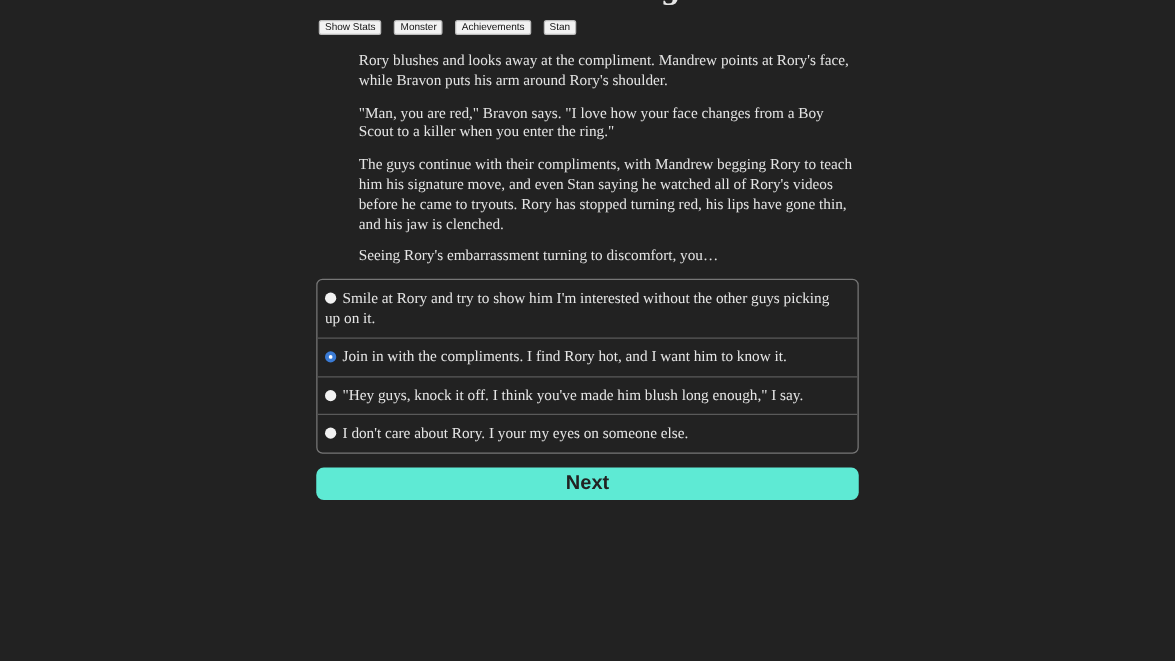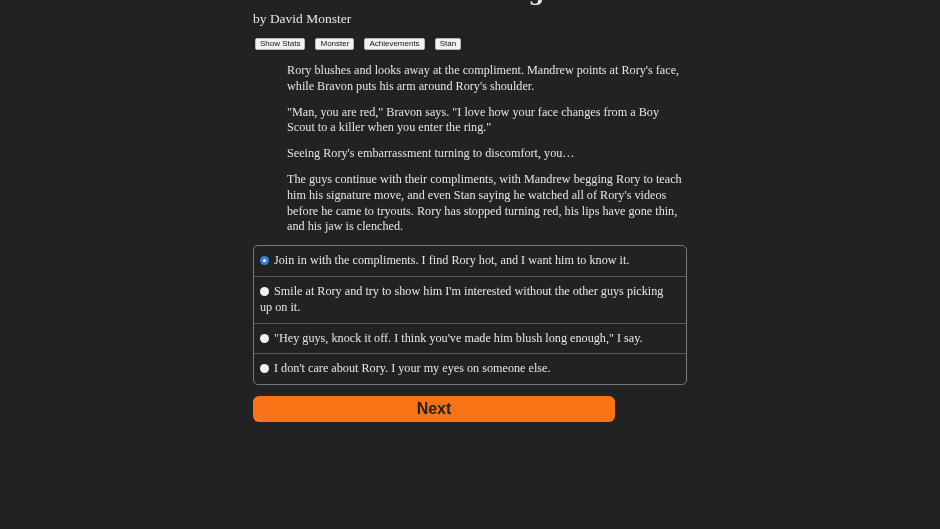--- a/index.html
+++ b/index.html
@@ -57,55 +57,54 @@
       border-radius: 50%; background: #f2f2f2;
       vertical-align: -1px; margin-right: 5px;
       position: relative;
     }
     .radio.checked { background: #3a7bd5; }
     .radio.checked::after {
       content: ""; position: absolute; left: 3px; top: 3px;
       width: 3px; height: 3px; border-radius: 50%; background: #fff;
     }
     .next {
-      margin-top: 11px; width: 362px; height: 26px;
-      background: #f97316; color: #222;
+      margin-top: 11px; width: 434px; height: 26px;
+      background: #5eead4; color: #222;
       border: none; border-radius: 6px;
       font-family: "Liberation Sans", sans-serif;
       font-weight: bold; font-size: 16px;
       cursor: pointer; display: block;
     }
   </style>
 </head>
 <body>
 
 <div class="container">
   <h1 class="title">Choice of the Wrestling</h1>
-  <p class="author">by David Monster</p>
 
   <div class="buttons">
     <button class="btn-small">Show Stats</button>
     <button class="btn-small">Monster</button>
     <button class="btn-small">Achievements</button>
     <button class="btn-small">Stan</button>
   </div>
 
   <div class="story">
     <p>Rory blushes and looks away at the compliment. Mandrew points at Rory's face, while Bravon puts his arm around Rory's shoulder.</p>
     <p>"Man, you are red," Bravon says. "I love how your face changes from a Boy Scout to a killer when you enter the ring."</p>
+    <p>The guys continue with their compliments, with Mandrew begging Rory to teach him his signature move, and even Stan saying he watched all of Rory's videos before he came to tryouts. Rory has stopped turning red, his lips have gone thin, and his jaw is clenched.</p>
     <p>Seeing Rory's embarrassment turning to discomfort, you…</p>
-    <p>The guys continue with their compliments, with Mandrew begging Rory to teach him his signature move, and even Stan saying he watched all of Rory's videos before he came to tryouts. Rory has stopped turning red, his lips have gone thin, and his jaw is clenched.</p>
   </div>
 
   <div class="choices">
     <label class="choice">
-      <span class="radio checked"></span><span>Join in with the compliments. I find Rory hot, and I want him to know it.</span>
+      <span class="radio"></span><span>Smile at Rory and try to show him I'm interested without the other guys picking up on it.</span>
     </label>
     <label class="choice">
-      <span class="radio"></span><span>Smile at Rory and try to show him I'm interested without the other guys picking up on it.</span>
+      <span class="radio checked"></span><span>Join in with the compliments. I find Rory hot, and I want him to know it.</span>
     </label>
     <label class="choice">
       <span class="radio"></span><span>"Hey guys, knock it off. I think you've made him blush long enough," I say.</span>
     </label>
     <label class="choice">
       <span class="radio"></span><span>I don't care about Rory. I your my eyes on someone else.</span>
     </label>
   </div>
 
   <button class="next">Next</button>

